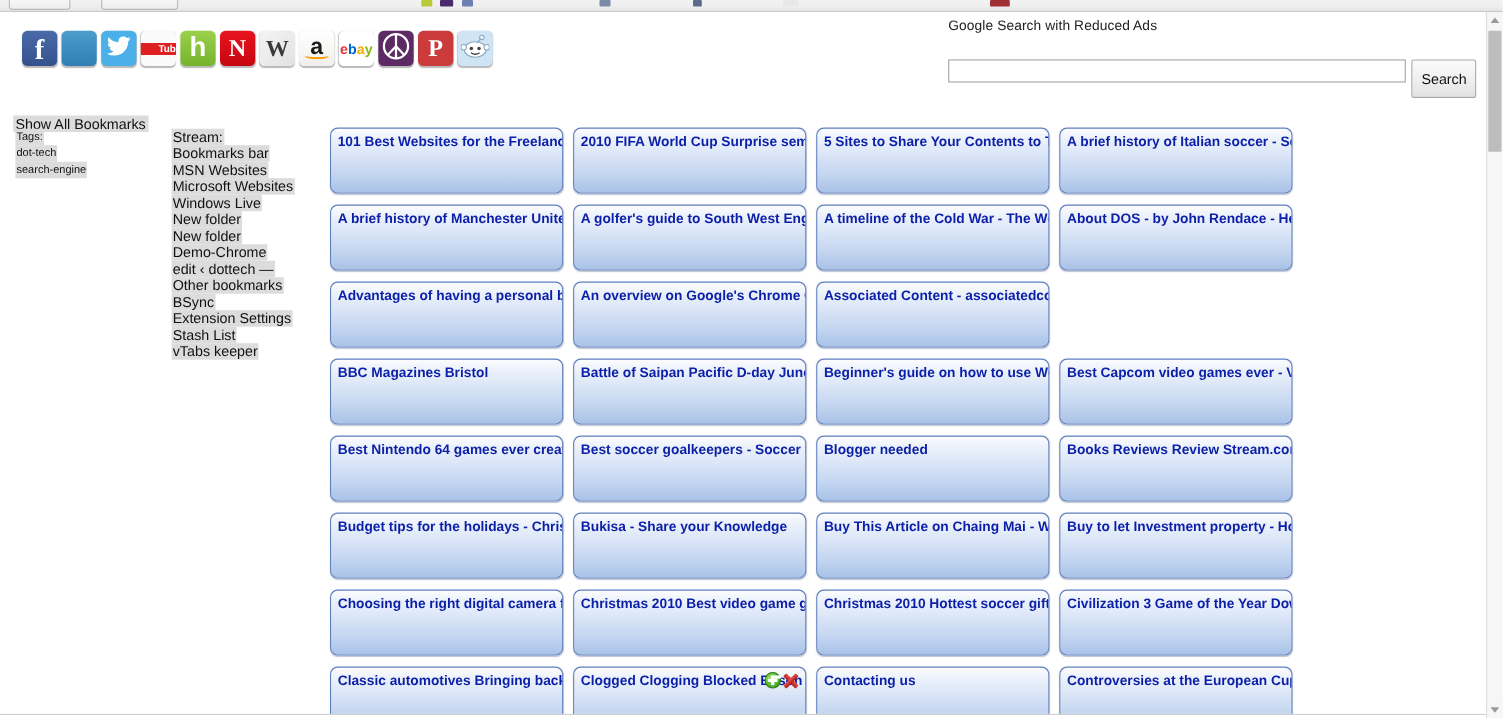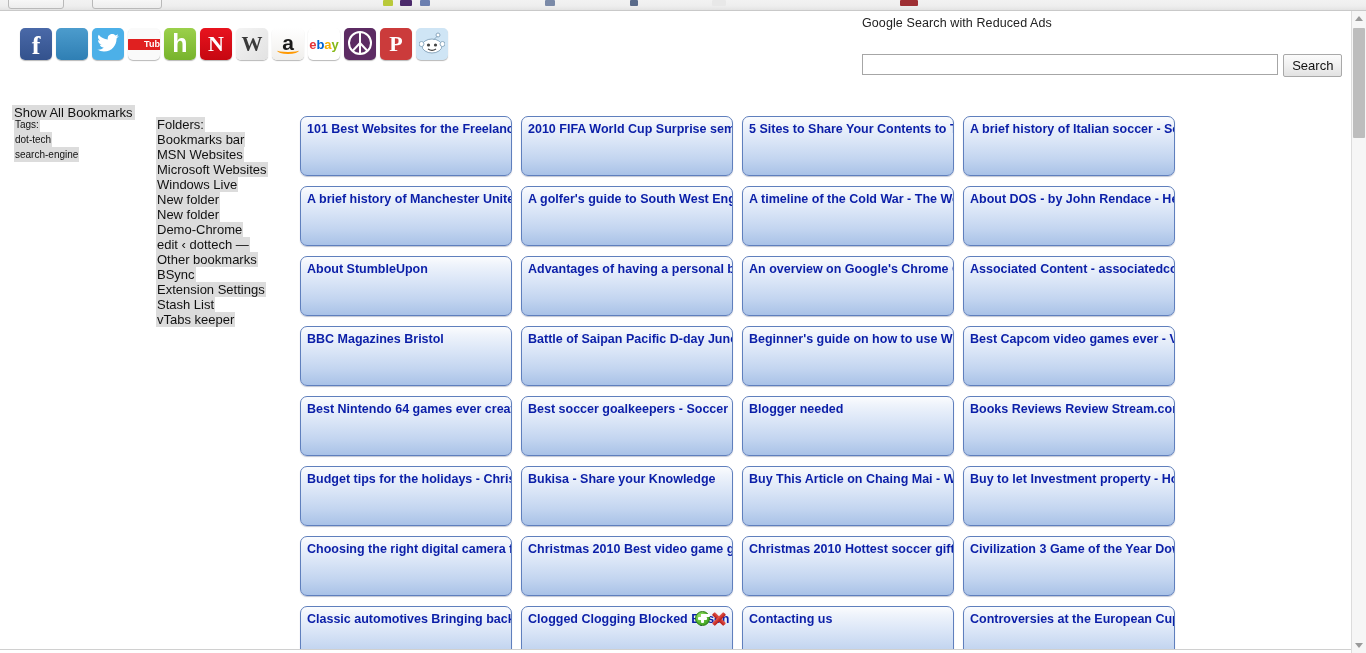--- a/index.html
+++ b/index.html
@@ -72,21 +72,21 @@
   #search-input {
     width: 420px; height: 21px;
     border: 1px solid #a6a6a6;
     background: #fff;
     font-size: 12px;
     padding: 1px 3px;
     font-family: "Liberation Sans", sans-serif;
     outline: none;
   }
   #search-button {
-    height: 23px;
+    height: 35px;
     min-width: 56px;
     padding: 0 8px;
     font-size: 13px;
     color: #111;
     border: 1px solid #a9a9a9;
     border-radius: 2px;
     background: linear-gradient(to bottom,#fbfbfb 0%,#f1f1f1 45%,#e2e2e2 100%);
     font-family: "Liberation Sans", sans-serif;
     cursor: pointer;
     line-height: 21px;
@@ -304,21 +304,21 @@
       <span class="hl-label">Tags:</span>
     </div>
     <div id="tags-list">
         <div class="side-line"><span class="hl-item">dot-tech</span></div>
         <div class="side-line"><span class="hl-item">search-engine</span></div>
       </div>
   </div>
 
   <div id="folders-column">
     <div class="side-line">
-      <span class="hl-label">Folders:</span>
+      <span class="hl-label">Stream:</span>
     </div>
     <div id="folders-list">
         <div class="side-line"><span class="hl-item">Bookmarks bar</span></div>
         <div class="side-line"><span class="hl-item">MSN Websites</span></div>
         <div class="side-line"><span class="hl-item">Microsoft Websites</span></div>
         <div class="side-line"><span class="hl-item">Windows Live</span></div>
         <div class="side-line"><span class="hl-item">New folder</span></div>
         <div class="side-line"><span class="hl-item">New folder</span></div>
         <div class="side-line"><span class="hl-item">Demo-Chrome</span></div>
         <div class="side-line"><span class="hl-item">edit ‹ dottech —</span></div>
@@ -354,23 +354,20 @@
         </div>
         <div class="bm-card">
           <div class="bm-title">A timeline of the Cold War - The Worl</div>
         </div>
         <div class="bm-card">
           <div class="bm-title">About DOS - by John Rendace - Heli</div>
         </div>
       </div>
       <div class="grid-row">
         <div class="bm-card">
-          <div class="bm-title">About StumbleUpon</div>
-        </div>
-        <div class="bm-card">
           <div class="bm-title">Advantages of having a personal bu</div>
         </div>
         <div class="bm-card">
           <div class="bm-title">An overview on Google's Chrome OS</div>
         </div>
         <div class="bm-card">
           <div class="bm-title">Associated Content - associatedcon</div>
         </div>
       </div>
       <div class="grid-row">

